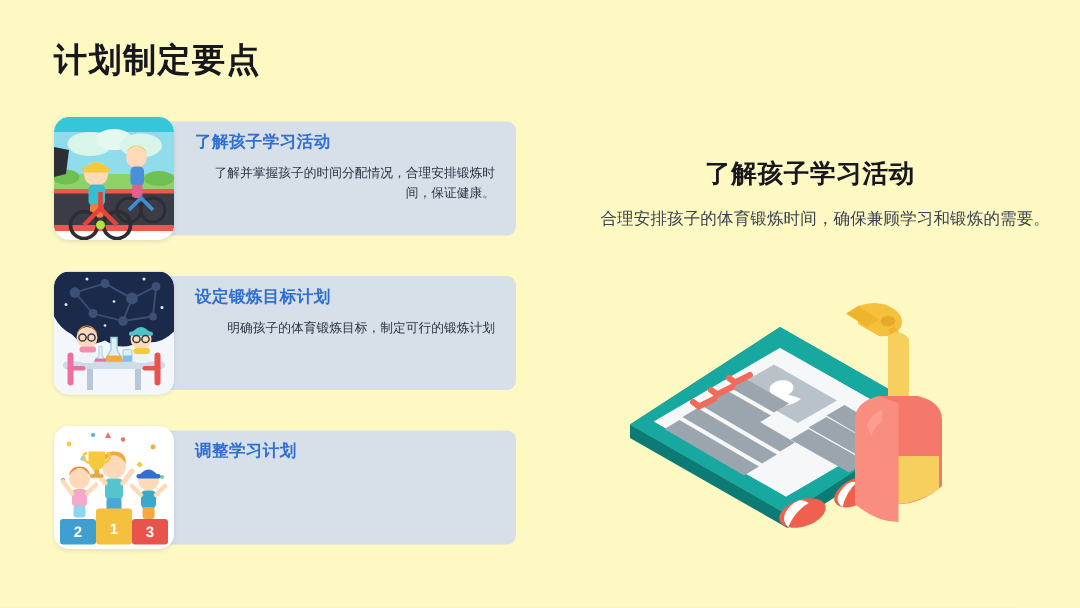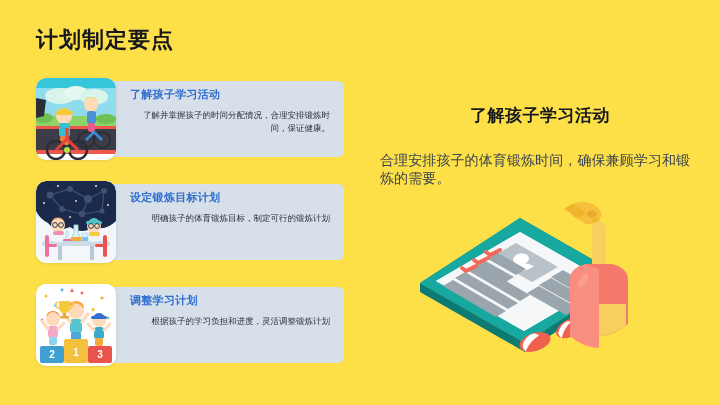--- a/index.html
+++ b/index.html
@@ -11,21 +11,21 @@
     height: 405px;
     overflow: hidden;
     background: #e8ecfc;
     font-family: "Liberation Sans", "DejaVu Sans", sans-serif;
     -webkit-font-smoothing: antialiased;
   }
   .slide {
     position: relative;
     width: 720px;
     height: 405px;
-    background: #fde047;
+    background: #fef9c3;
   }
 
   
   .page-title {
     position: absolute;
     left: 36px;
     top: 25px;
     font-size: 22px;
     font-weight: bold;
     color: #16181d;
@@ -95,24 +95,24 @@
     width: 320px;
     text-align: center;
     font-size: 17px;
     font-weight: bold;
     color: #16181d;
     letter-spacing: .5px;
   }
   .right-sub {
     position: absolute;
     left: 380px;
-    top: 152px;
+    top: 138px;
     width: 320px;
-    text-align: left;
-    font-size: 14px;
+    text-align: right;
+    font-size: 11px;
     color: #3a4352;
     letter-spacing: .1px;
   }
   .illustration {
     position: absolute;
     left: 420px;
     top: 180px;
     width: 280px;
     height: 215px;
   }
@@ -332,21 +332,20 @@
             <rect x="28" y="55" width="24" height="24" rx="2" fill="#f5c03c"></rect>
             <rect x="52" y="62" width="24" height="17" rx="2" fill="#e8544c"></rect>
             <text x="16" y="74" font-family="Liberation Sans, sans-serif" font-size="10" font-weight="bold" fill="#ffffff" text-anchor="middle">2</text>
             <text x="40" y="72" font-family="Liberation Sans, sans-serif" font-size="10" font-weight="bold" fill="#ffffff" text-anchor="middle">1</text>
             <text x="64" y="74" font-family="Liberation Sans, sans-serif" font-size="10" font-weight="bold" fill="#ffffff" text-anchor="middle">3</text>
           </g>
         </svg>
       </div>
       <div class="card-text">
         <p class="card-heading">调整学习计划</p>
-        <p class="card-desc">根据孩子的学习负担和进度，灵活调整锻炼计划</p>
       </div>
     </div>
 
   </div>
 
   <div class="right-heading">了解孩子学习活动</div>
   <div class="right-sub">合理安排孩子的体育锻炼时间，确保兼顾学习和锻炼的需要。</div>
 
   <div class="illustration">
     <svg viewBox="0 0 280 215" xmlns="http://www.w3.org/2000/svg">

